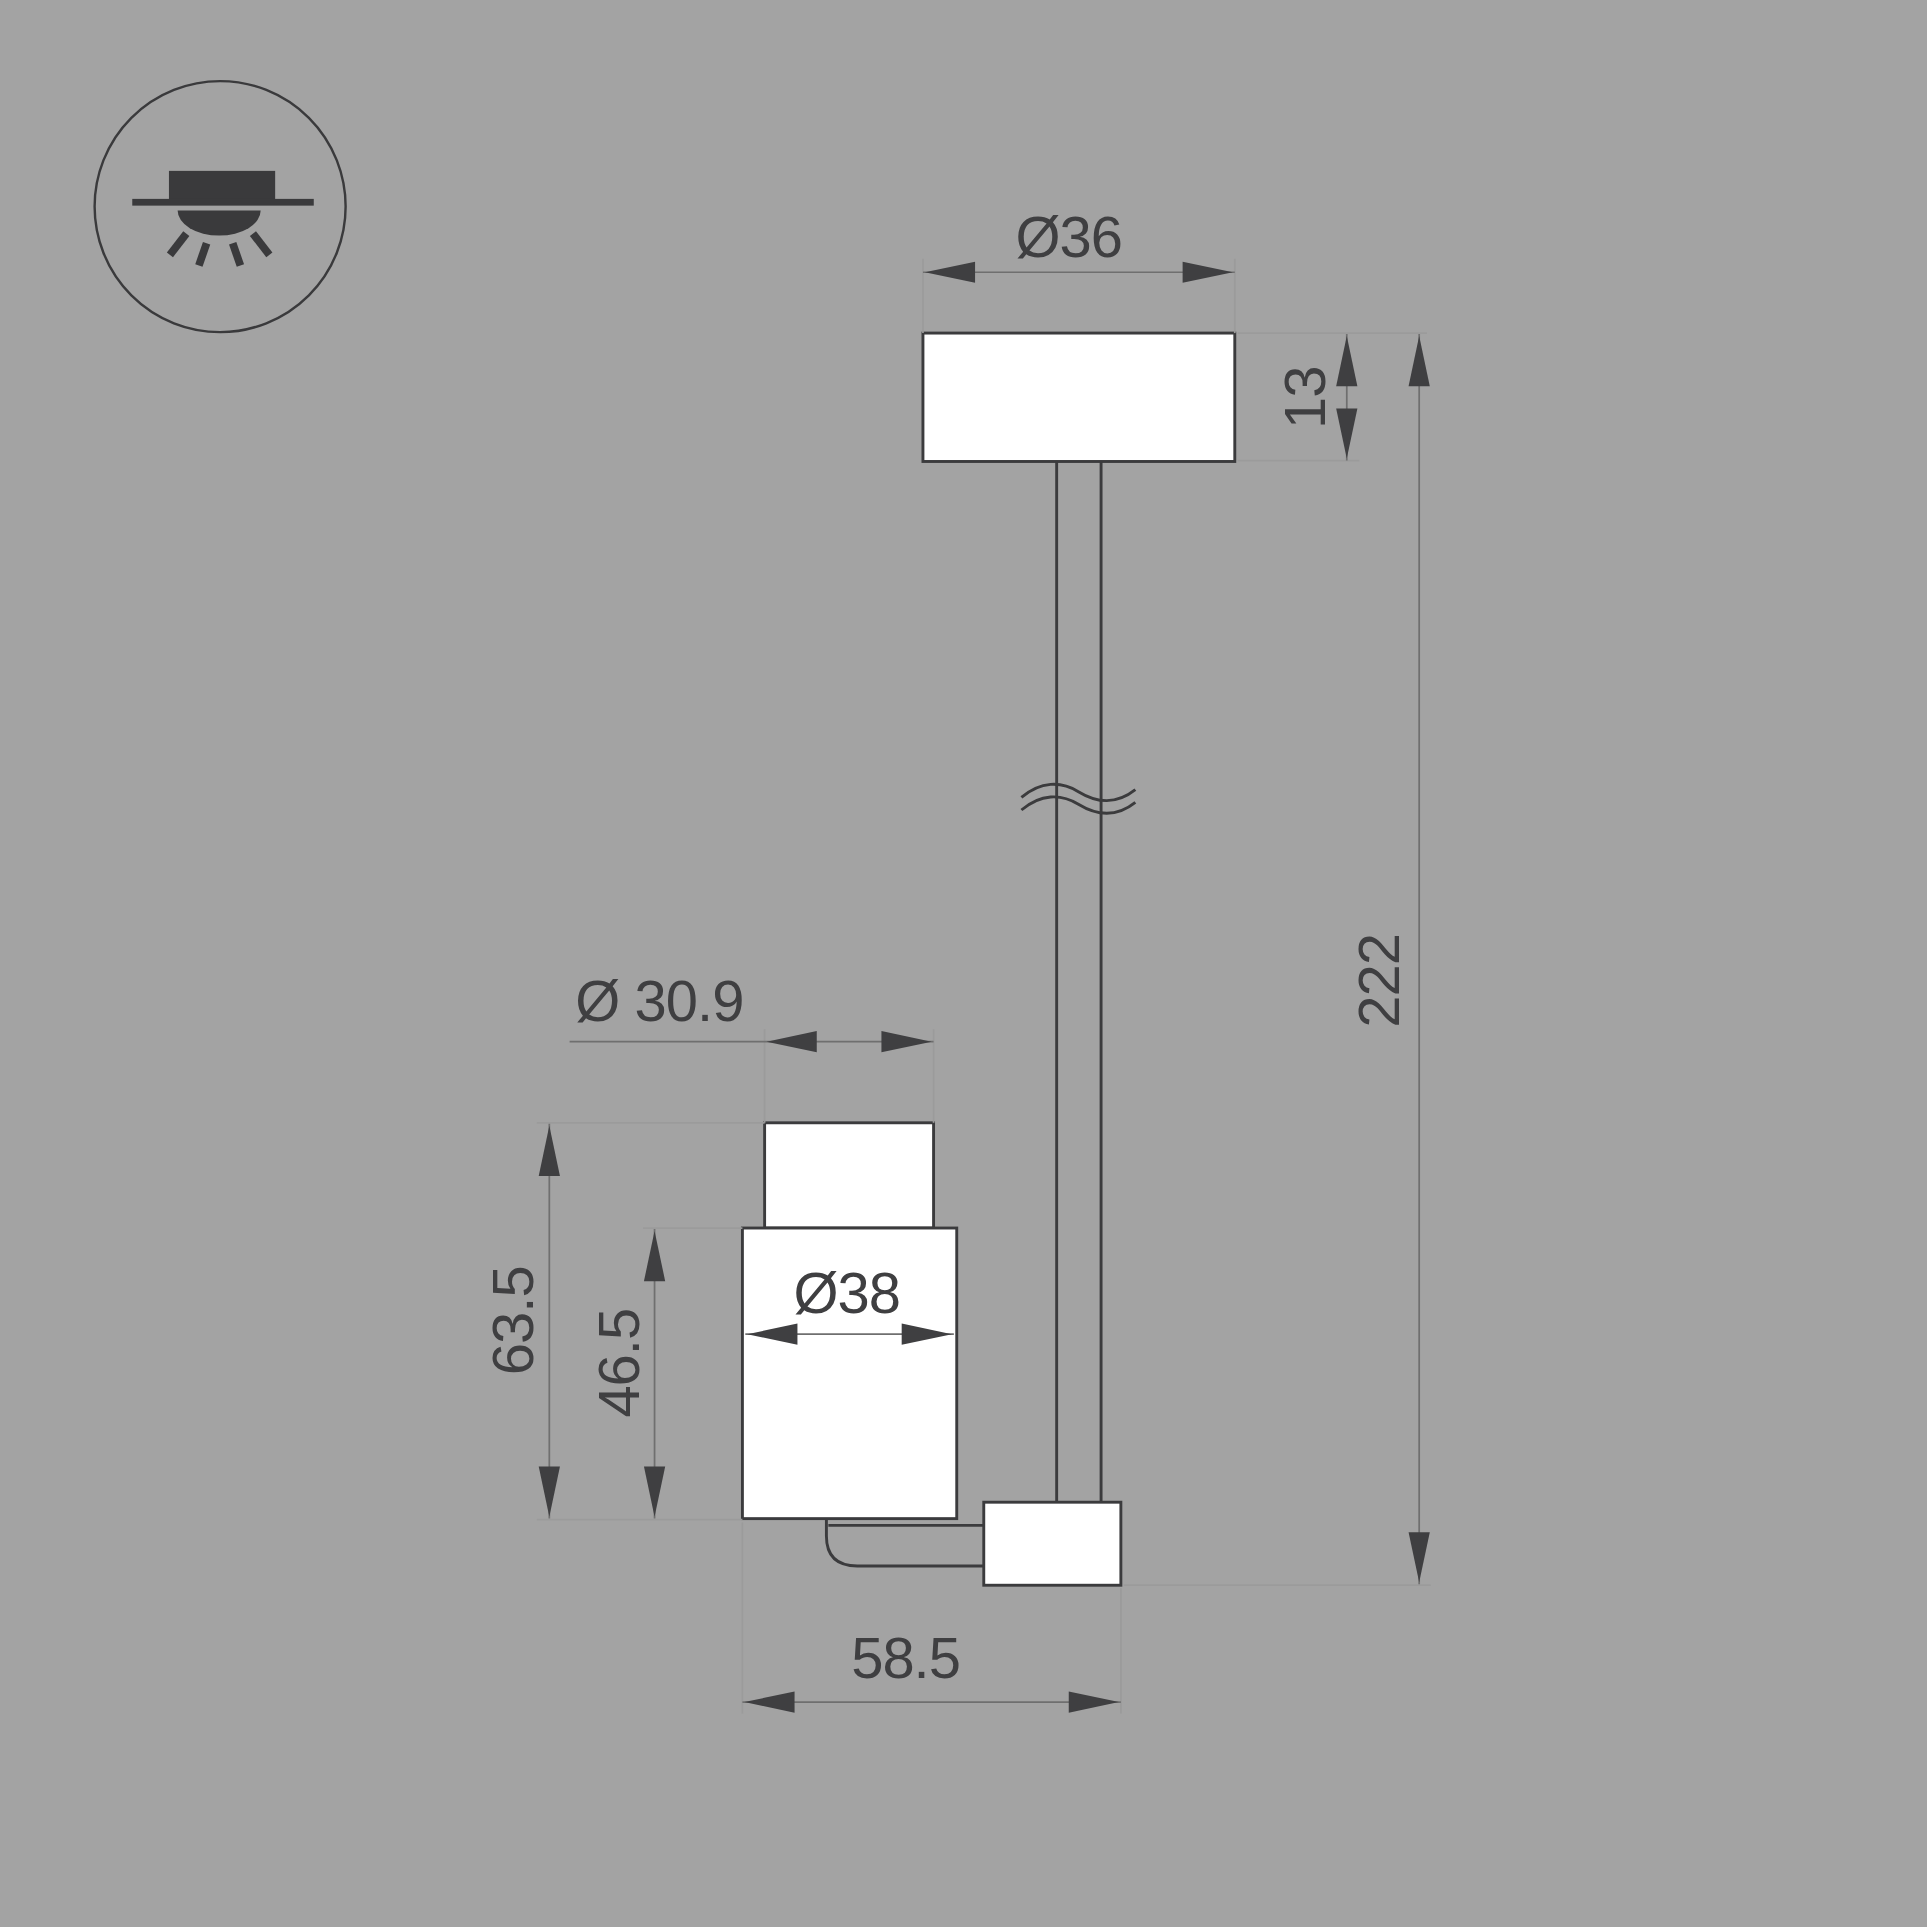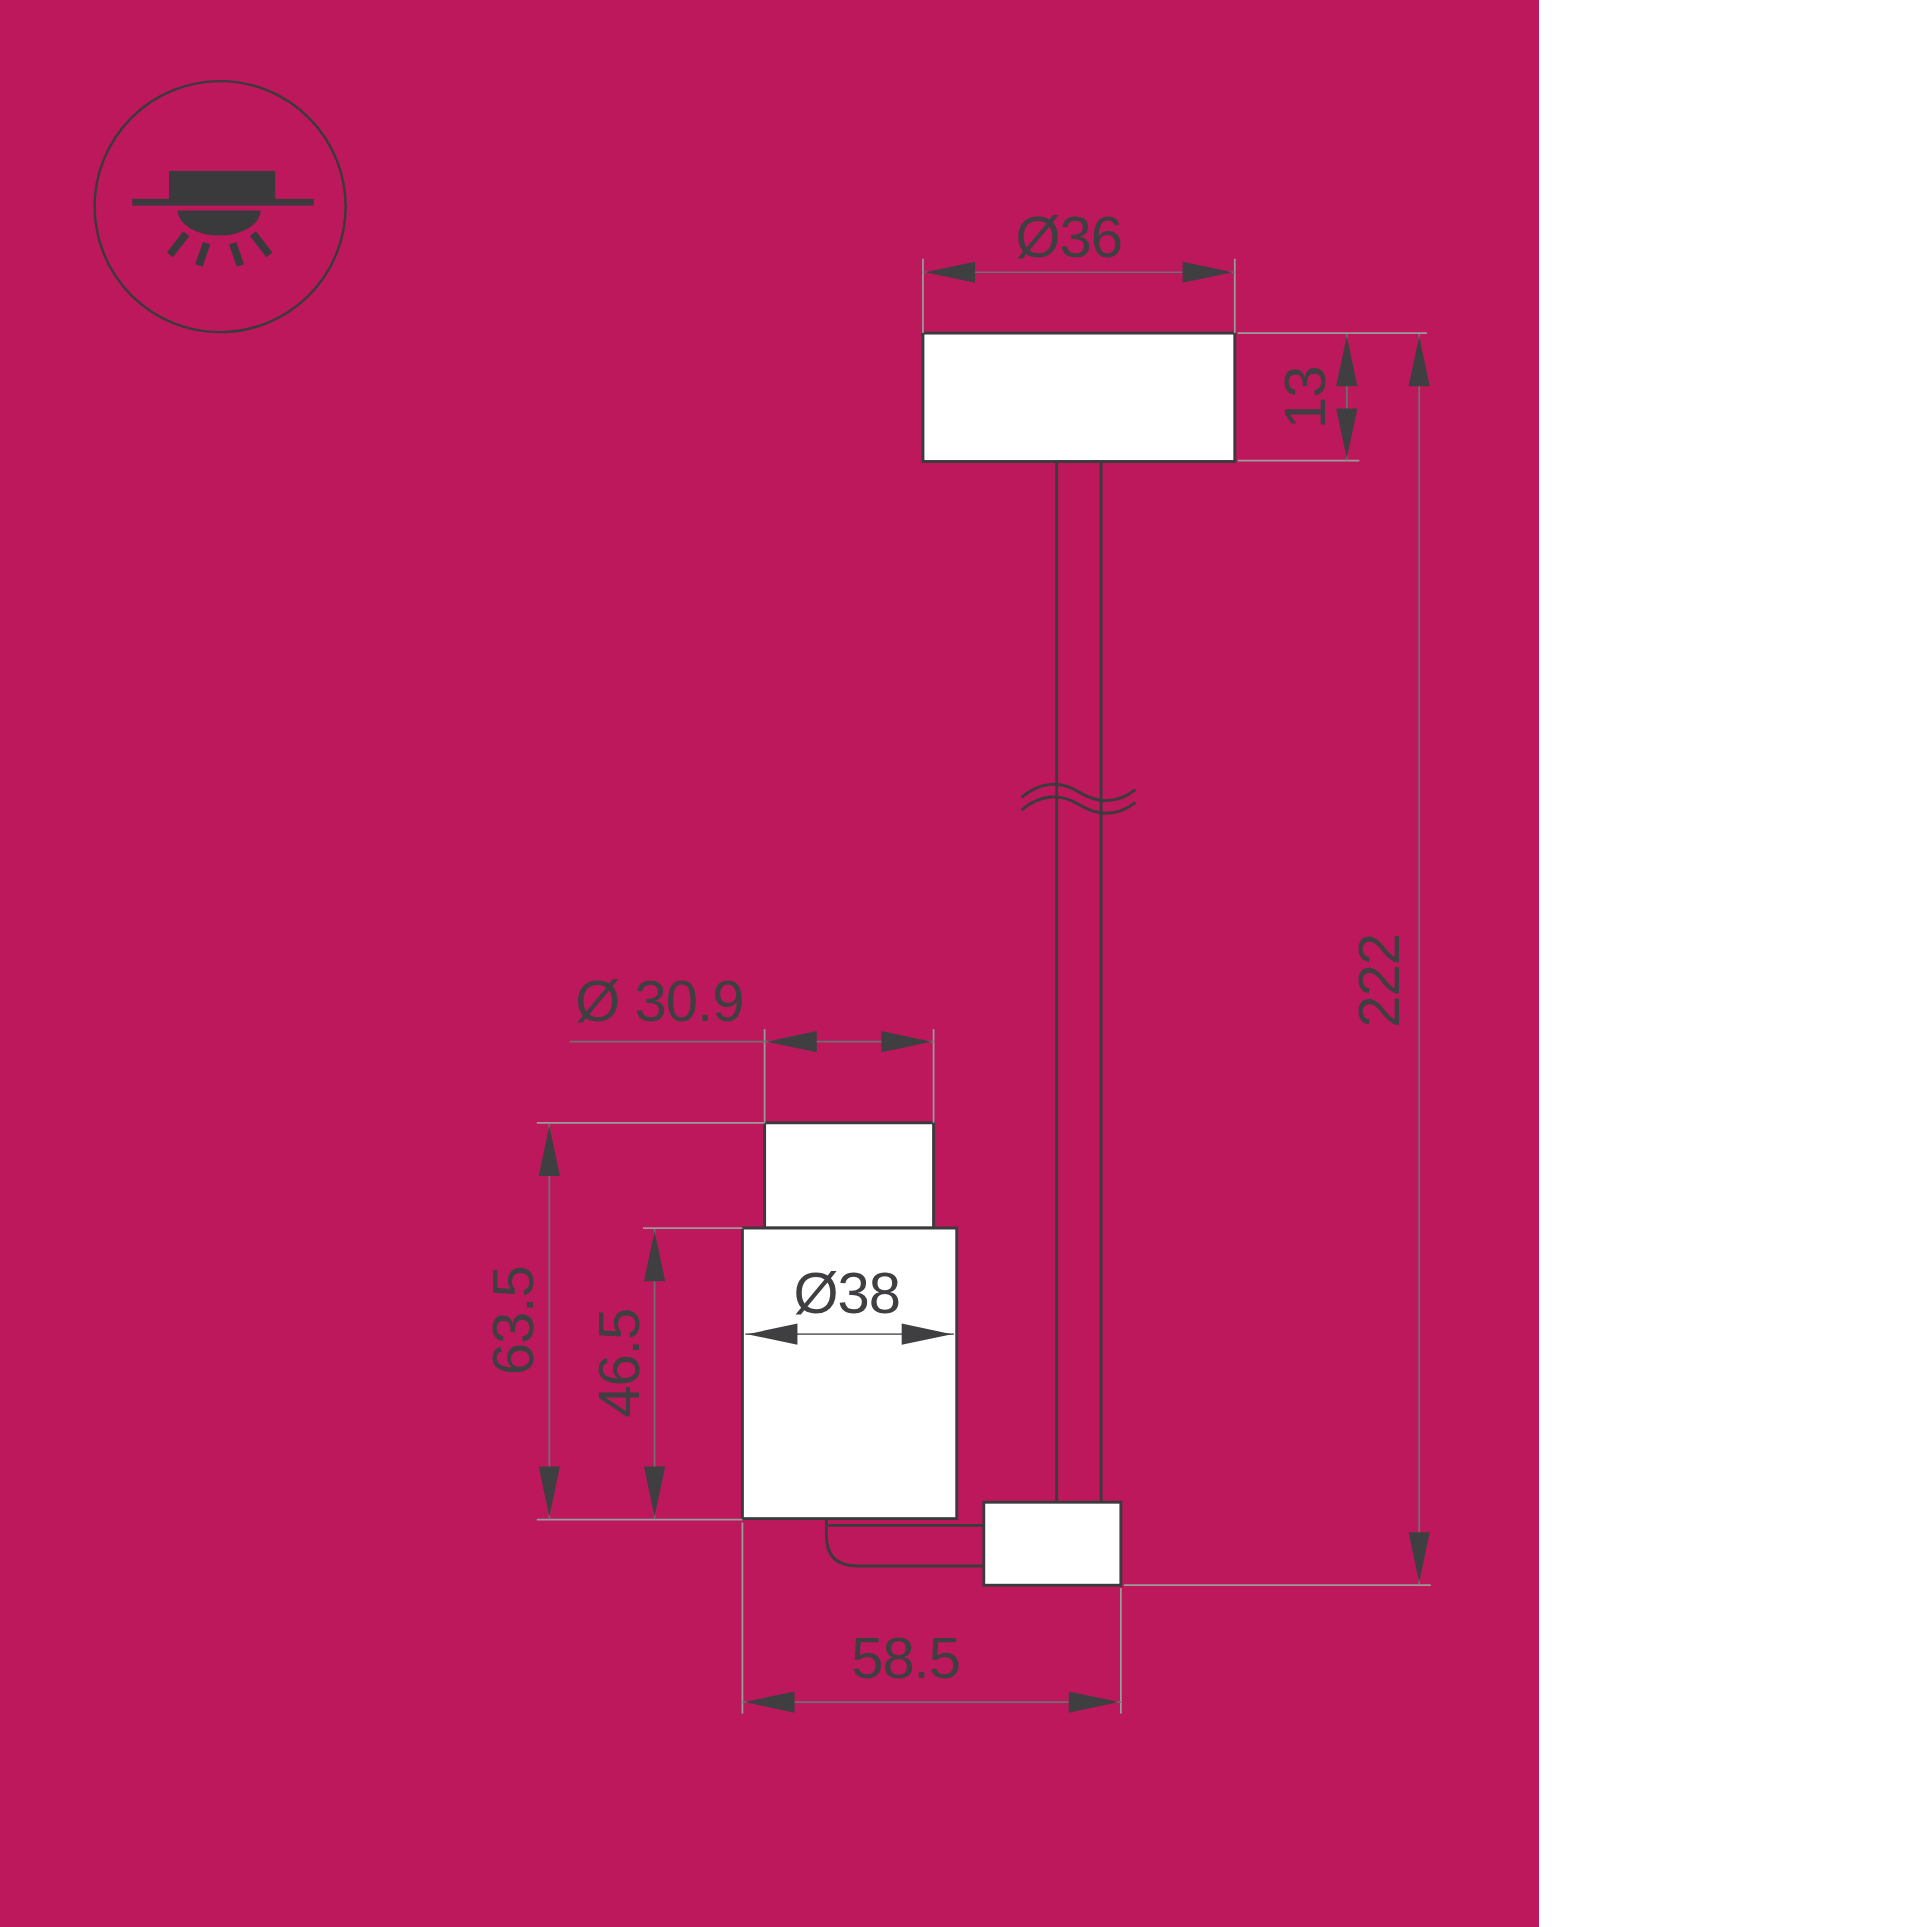--- a/index.html
+++ b/index.html
@@ -1,16 +1,16 @@
 <!DOCTYPE html>
 <html><head>
 <meta charset="utf-8">
 <style>
   html,body{margin:0;padding:0;background:#ffffff;}
-  .stage{position:relative;width:1539px;height:1927px;background:#be185d;overflow:hidden;}
+  .stage{position:relative;width:1927px;height:1927px;background:#a3a3a3;overflow:hidden;}
   svg{display:block;}
   text{font-family:"Liberation Sans", sans-serif;fill:#3f3f41;letter-spacing:-1px;}
   .dimtext{font-size:60px;}
   .objline{stroke:#3b3b3d;stroke-width:3;fill:none;}
   .objfill{stroke:#3b3b3d;stroke-width:3;fill:#ffffff;}
   .extline{stroke:#9b9b9b;stroke-width:1.8;fill:none;}
   .dimline{stroke:#6f6f6f;stroke-width:1.8;fill:none;}
   .arrow{fill:#3f3f41;stroke:none;}
   .iconfill{fill:#3a3a3c;stroke:none;}
   .iconstroke{stroke:#3a3a3c;fill:none;}

